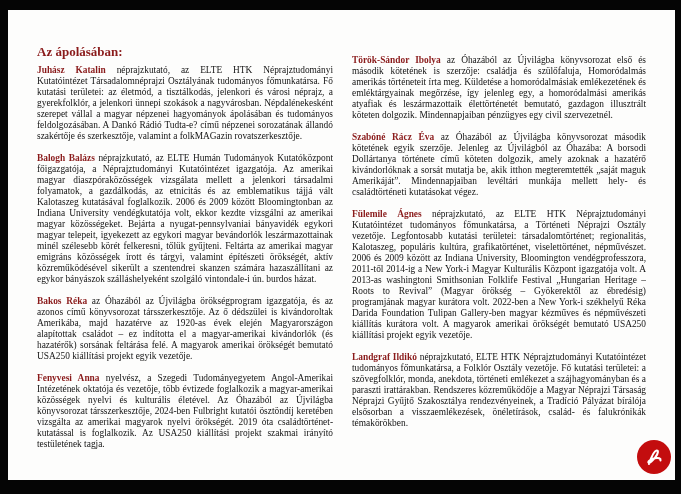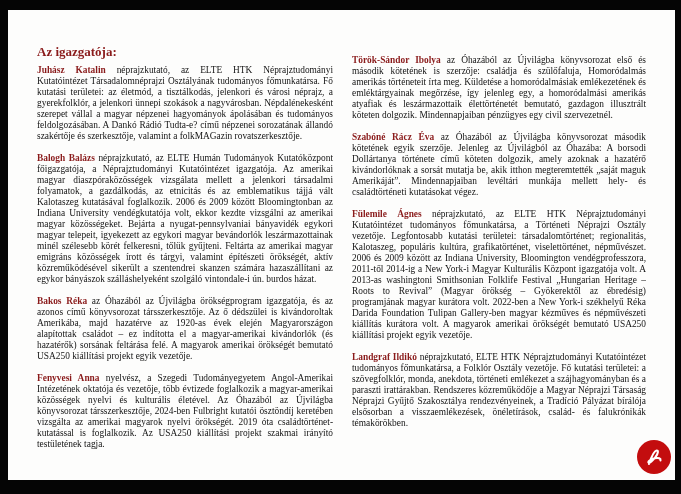--- a/index.html
+++ b/index.html
@@ -36,21 +36,21 @@
     border-radius:50%;background:var(--pdf_red);
     display:flex;align-items:center;justify-content:center;cursor:pointer;
   }
   .pdf-badge svg{width:24px;height:24px;display:block;}
 </style>
 </head>
 <body>
 
 <div class="page">
   <div class="col col-left">
-    <h1 class="title">Az igazgatója:</h1>
+    <h1 class="title">Az ápolásában:</h1>
     <div>
   <p class="bio"><b class="pname">Juhász Katalin</b> <span class="ptext">néprajzkutató, az ELTE HTK Néprajztudományi Kutatóintézet Társadalomnéprajzi Osztályának tudományos főmunkatársa. Fő kutatási területei: az életmód, a tisztálkodás, jelenkori és városi néprajz, a gyerekfolklór, a jelenkori ünnepi szokások a nagyvárosban. Népdalénekesként szerepet vállal a magyar népzenei hagyományok ápolásában és tudományos feldolgozásában. A Dankó Rádió Tudta-e? című népzenei sorozatának állandó szakértője és szerkesztője, valamint a folkMAGazin rovatszerkesztője.</span></p>
 
   <p class="bio"><b class="pname">Balogh Balázs</b> <span class="ptext">néprajzkutató, az ELTE Humán Tudományok Kutatóközpont főigazgatója, a Néprajztudományi Kutatóintézet igazgatója. Az amerikai magyar diaszpóraközösségek vizsgálata mellett a jelenkori társadalmi folyamatok, a gazdálkodás, az etnicitás és az emblematikus tájjá vált Kalotaszeg kutatásával foglalkozik. 2006 és 2009 között Bloomingtonban az Indiana University vendégkutatója volt, ekkor kezdte vizsgálni az amerikai magyar közösségeket. Bejárta a nyugat-pennsylvaniai bányavidék egykori magyar telepeit, igyekezett az egykori magyar bevándorlók leszármazottainak minél szélesebb körét felkeresni, tőlük gyűjteni. Feltárta az amerikai magyar emigráns közösségek írott és tárgyi, valamint építészeti örökségét, aktív közreműködésével sikerült a szentendrei skanzen számára hazaszállítani az egykor bányászok szálláshelyeként szolgáló vintondale-i ún. burdos házat.</span></p>
 
   <p class="bio"><b class="pname">Bakos Réka</b> <span class="ptext">az Óhazából az Újvilágba örökségprogram igazgatója, és az azonos című könyvsorozat társszerkesztője. Az ő dédszülei is kivándoroltak Amerikába, majd hazatérve az 1920-as évek elején Magyarországon alapítottak családot – ez indította el a magyar-amerikai kivándorlók (és hazatérők) sorsának feltárása felé. A magyarok amerikai örökségét bemutató USA250 kiállítási projekt egyik vezetője.</span></p>
 
   <p class="bio"><b class="pname">Fenyvesi Anna</b> <span class="ptext">nyelvész, a Szegedi Tudományegyetem Angol-Amerikai Intézetének oktatója és vezetője, több évtizede foglalkozik a magyar-amerikai közösségek nyelvi és kulturális életével. Az Óhazából az Újvilágba könyvsorozat társszerkesztője, 2024-ben Fulbright kutatói ösztöndíj keretében vizsgálta az amerikai magyarok nyelvi örökségét. 2019 óta családtörténet-kutatással is foglalkozik. Az USA250 kiállítási projekt szakmai irányító testületének tagja.</span></p>
 </div>
   </div>

